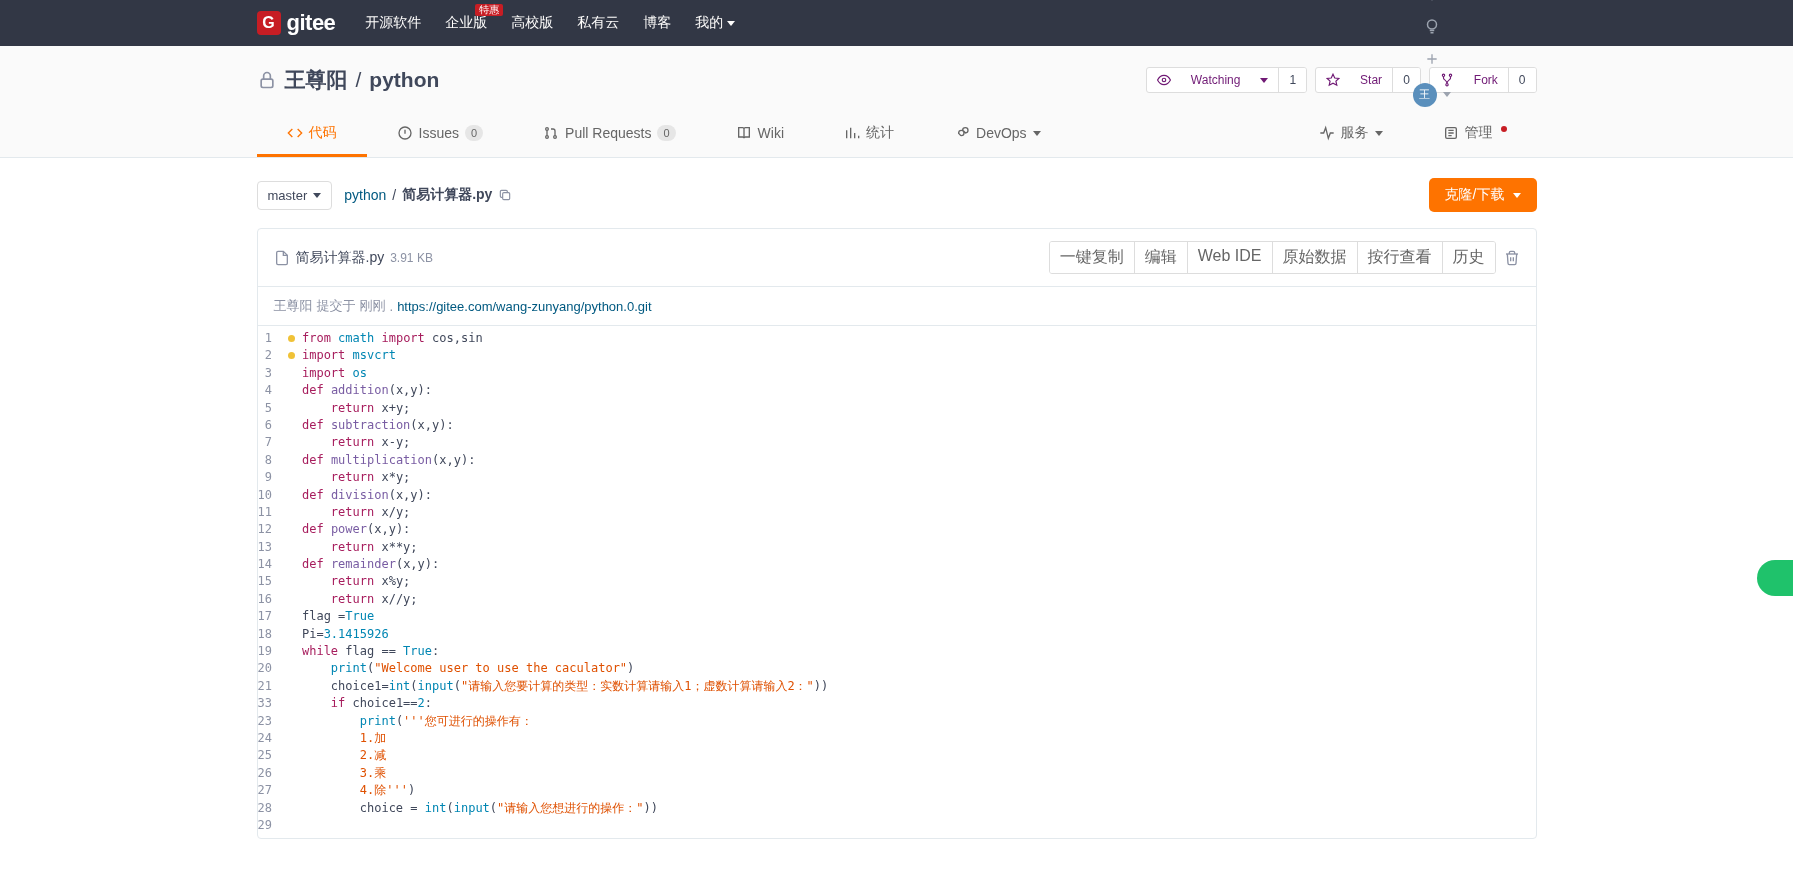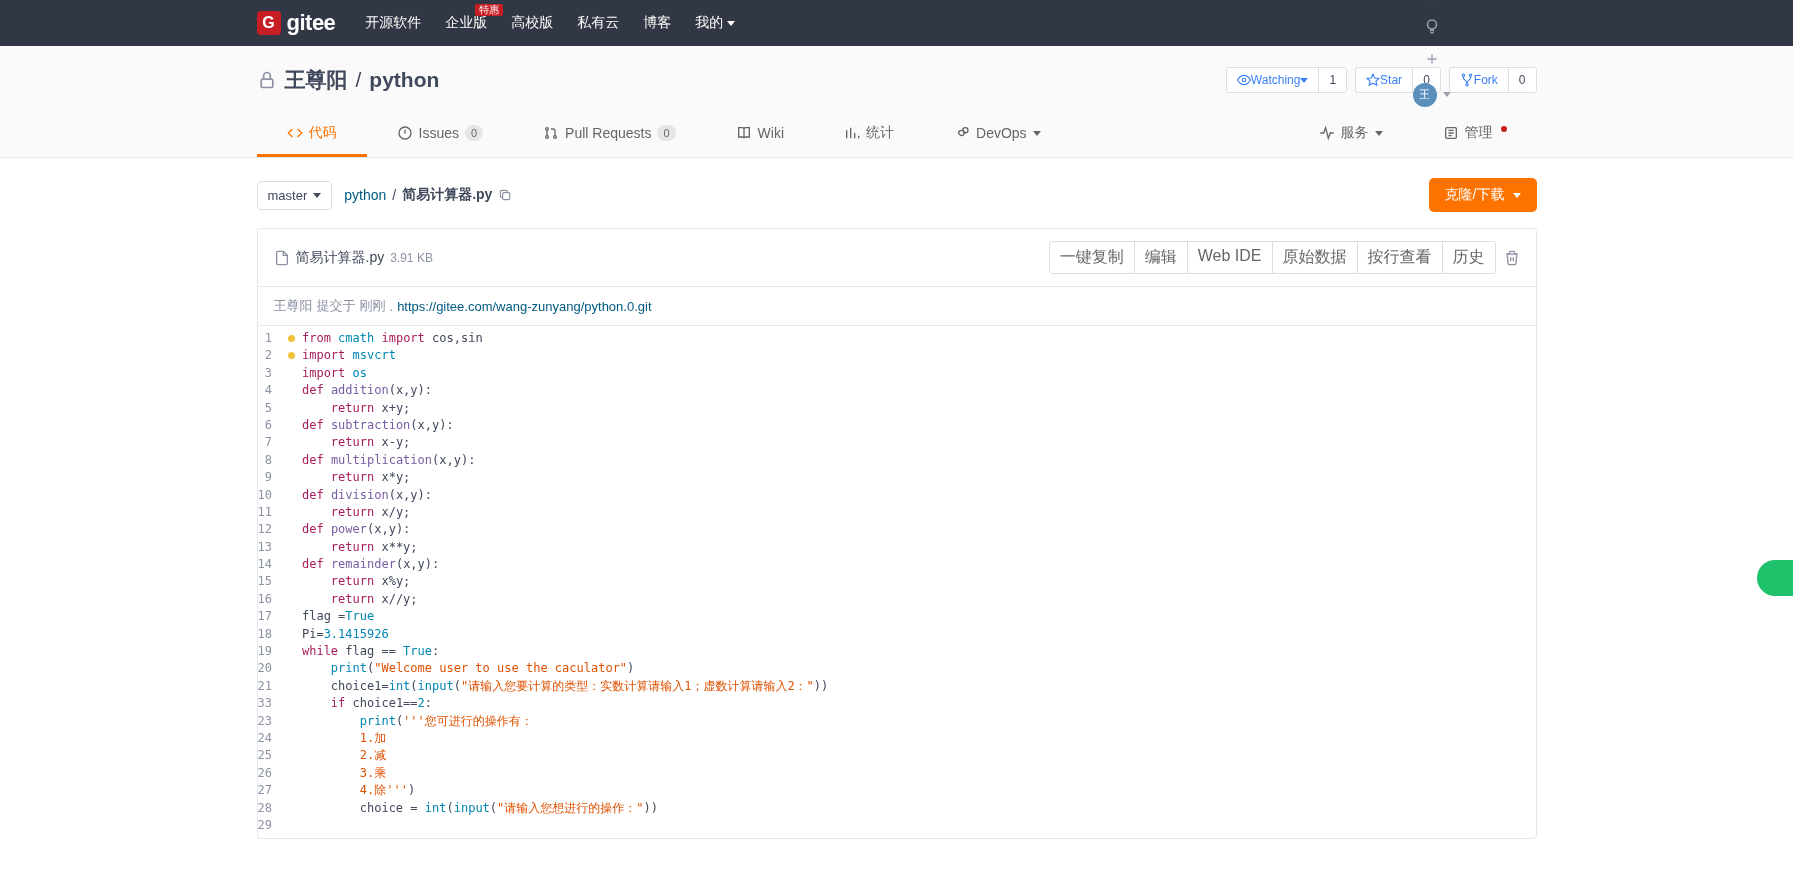--- a/index.html
+++ b/index.html
@@ -22,21 +22,21 @@
 
 
 .repo-head { background: #fafafa; border-bottom: 1px solid #e3e9ed; }
 .repo-head-inner { width: 1280px; margin: 0 auto; padding: 20px 0 0 0; }
 .repo-title-row { display: flex; align-items: center; justify-content: space-between; margin-bottom: 18px; }
 .repo-title { display: flex; align-items: center; gap: 8px; font-size: 21px; color: #40485b; }
 .repo-title a { color: inherit; text-decoration: none; font-weight: 600; }
 .repo-title .sep { color: #40485b; font-weight: 400; }
 .repo-actions { display: flex; gap: 8px; }
 .action-btn { display: flex; align-items: center; border: 1px solid #ddd; border-radius: 3px; background: #fff; font-size: 12px; overflow: hidden; }
-.action-btn-label { padding: 5px 10px; display: flex; align-items: center; gap: 0; color: #3b82f6; }
+.action-btn-label { padding: 5px 10px; display: flex; align-items: center; gap: 20px; color: #701a75; }
 .action-btn-count { padding: 5px 10px; border-left: 1px solid #ddd; background: #fff; }
 
 
 .repo-tabs { display: flex; gap: 0; }
 .repo-tab { padding: 12px 30px; display: flex; align-items: center; gap: 6px; color: #666; text-decoration: none; font-size: 14px; border-bottom: 3px solid transparent; cursor: pointer; }
 .repo-tab.active { color: #fe7300; border-bottom-color: #fe7300; }
 .tab-count { background: #e6e6e6; color: #666; border-radius: 8px; padding: 0 6px; font-size: 11px; line-height: 16px; }
 .manage-dot { width: 6px; height: 6px; background: #c71d24; border-radius: 50%; margin-left: 2px; margin-top: -8px; }
 
 

